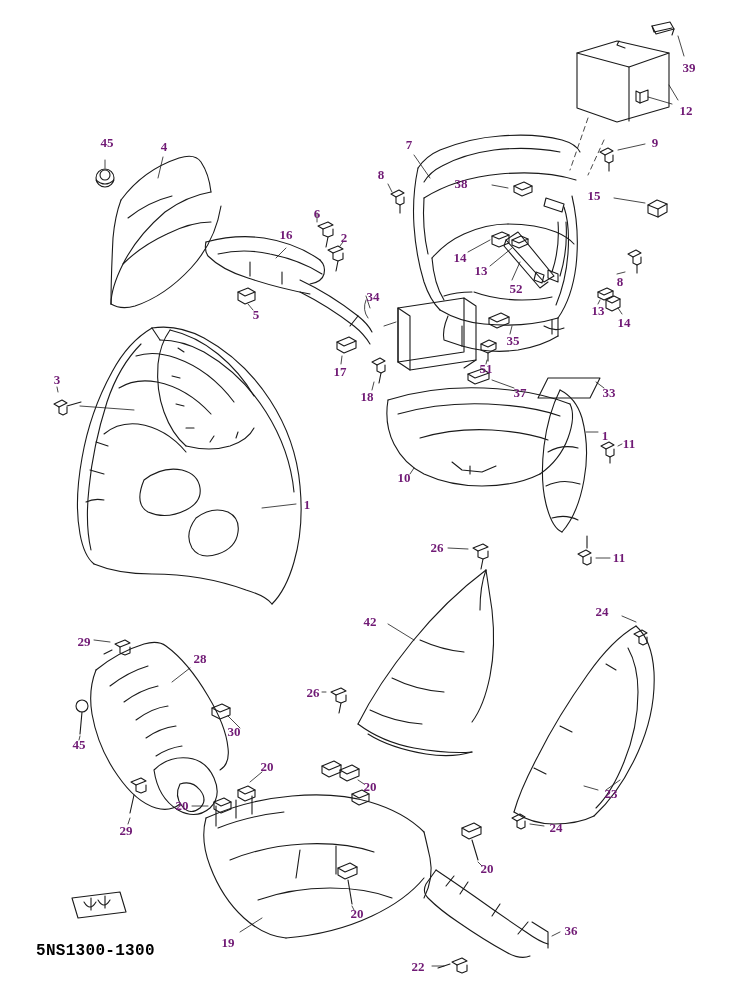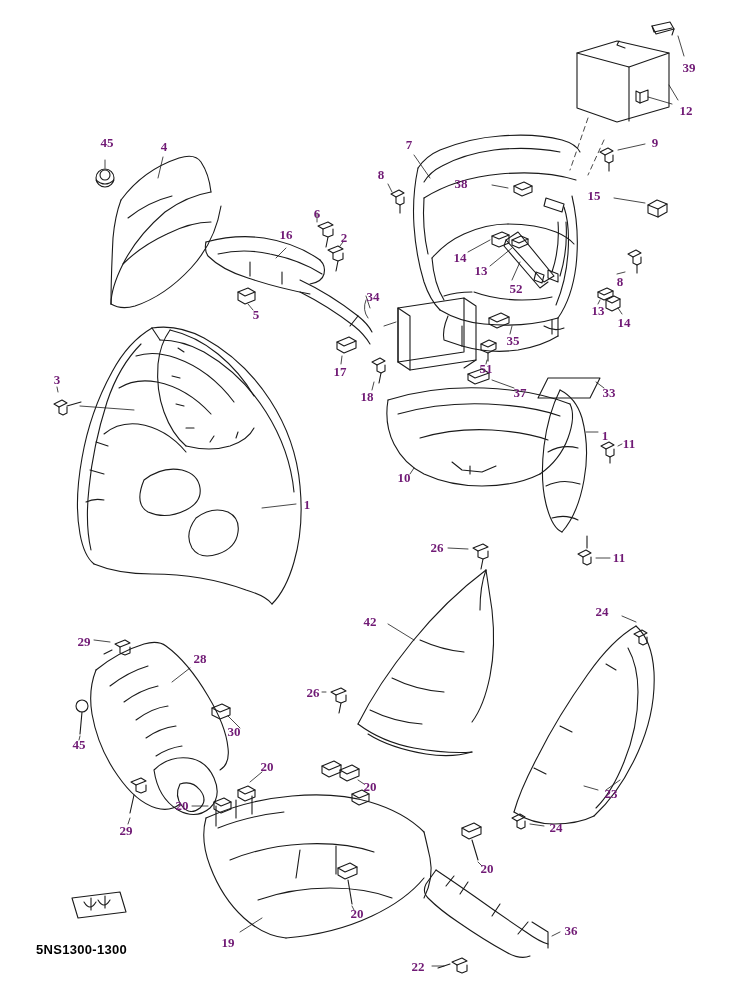--- a/index.html
+++ b/index.html
@@ -29,22 +29,22 @@
     font-family: "Liberation Serif", serif;
     font-size: 13px;
     font-weight: bold;
     color: #701a75;
     white-space: nowrap;
     line-height: 1;
     transform: translate(-50%, -50%);
   }
   .partcode {
     position: absolute;
-    font-family: Liberation Sans, sans-serif;
-    font-size: 13px;
+    font-family: Liberation Mono, monospace;
+    font-size: 16px;
     font-weight: bold;
     color: #000000;
     letter-spacing: 0.3px;
     white-space: nowrap;
   }
 </style>
 </head>
 <body>
 
 <div id="page">

